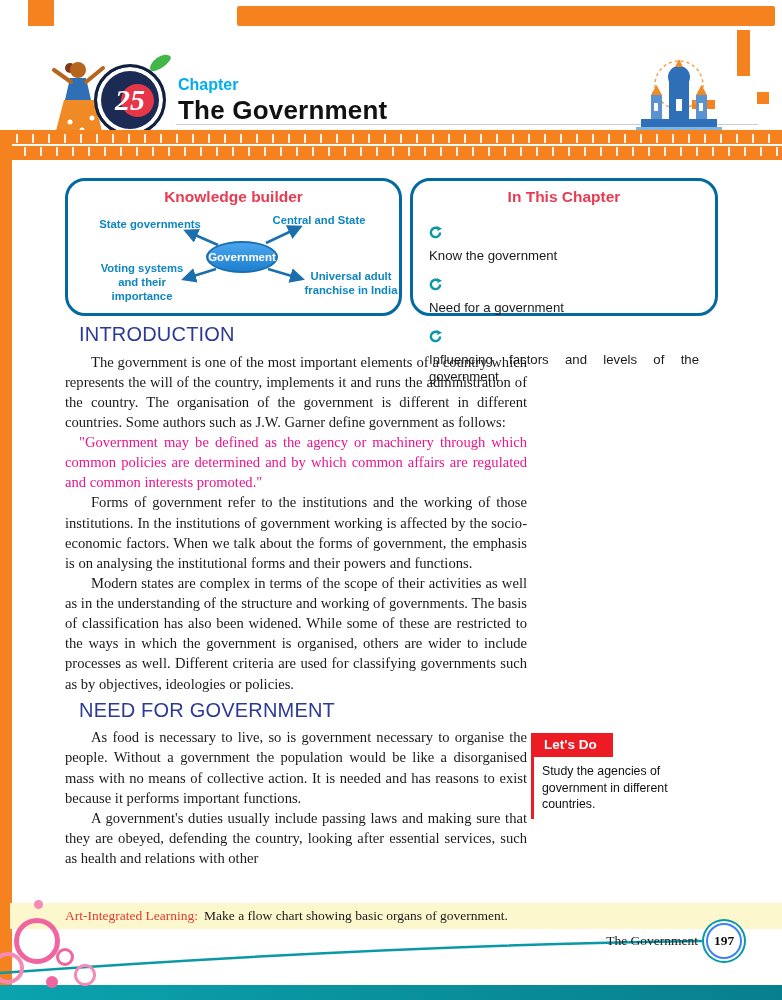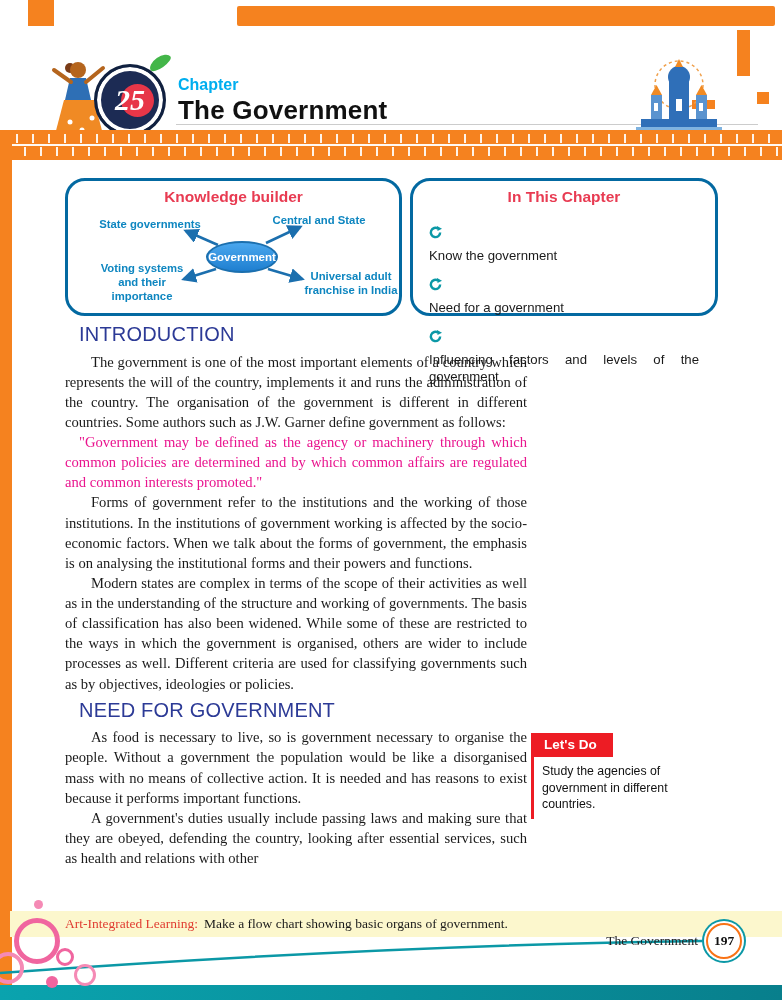--- a/index.html
+++ b/index.html
@@ -98,31 +98,31 @@
   .letsdo-header {
     display:inline-block; background:#ed1c24; color:#ffffff;
     font-weight:700; font-size:13.5px; padding:4px 16px 5px 10px;
   }
   .letsdo-text { font-size:12.3px; line-height:1.35; color:#111111; padding:6px 2px 6px 8px; }
 
   
   .ail {
     position:absolute; left:10px; top:903px; width:772px; height:26px;
     background:#fcf7cd; display:flex; align-items:center; padding-left:55px;
-    font-family:"Liberation Serif", serif; font-size:13.5px;margin-top:8px;
+    font-family:"Liberation Serif", serif; font-size:13.5px;
   }
   .ail-label { color:#e03c31; margin-right:6px; }
   .ail-text { color:#1a1a1a; }
 
   
   .footer-curve { position:absolute; left:0; top:915px; }
   .footer-name { position:absolute; right:84px; top:933px; font-family:"Liberation Serif", serif; font-size:13.5px; color:#222222; }
   .page-badge {
     position:absolute; left:706px; top:923px; width:36px; height:36px; border-radius:50%;
-    background:#ffffff; border:2px solid #f97316;
+    background:#ffffff; border:2px solid #3b82f6;
     box-shadow: 0 0 0 2px #ffffff, 0 0 0 4px #0b98a6;
     display:flex; align-items:center; justify-content:center;
     font:700 13.5px "Liberation Serif", serif; color:#111111; z-index:3;
   }
   .bottombar { position:absolute; left:0; top:985px; width:782px; height:15px; background:linear-gradient(90deg,#0aa3ae,#087f8c); z-index:2; }
 
   
   .bubbles { position:absolute; left:0; top:898px; width:130px; height:102px; z-index:4; pointer-events:none; }
   .bub { position:absolute; border-radius:50%; }
   .bub-1 { left:14px; top:20px; width:46px; height:46px; border:5px solid #f0659f; }

